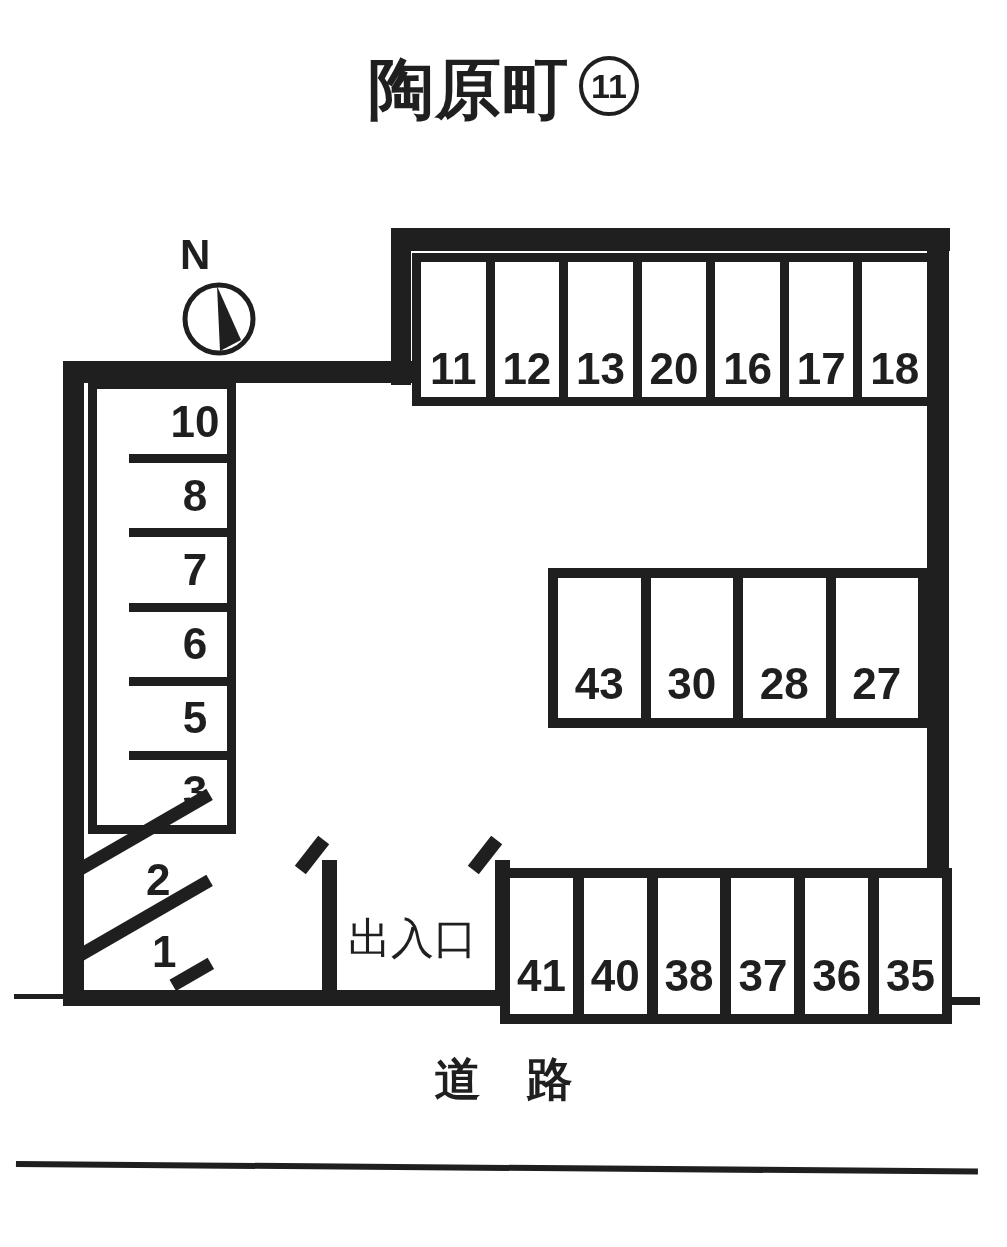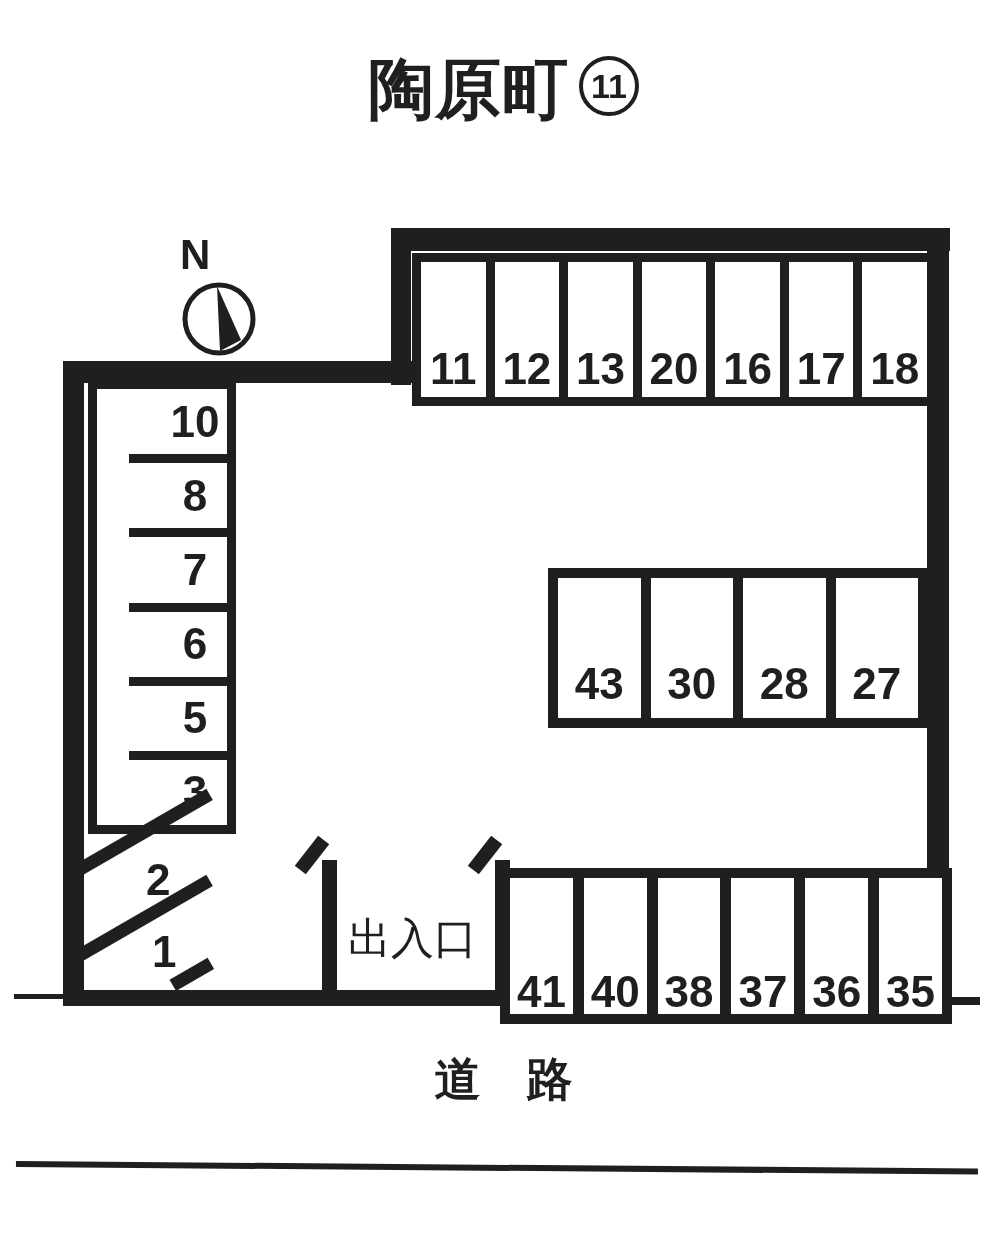--- a/index.html
+++ b/index.html
@@ -48,21 +48,21 @@
   .top-block .cell { flex:1; border-left:9px solid var(--ink); align-items:flex-end; justify-content:center; }
   .top-block .cell:first-child { border-left:none; }
   .top-block .num { padding-bottom:6px; }
   .mid-block { left:548px; top:568px; width:360px; height:140px; border:10px solid var(--ink); }
   .mid-block .cell { flex:1; border-left:10px solid var(--ink); align-items:flex-end; justify-content:center;text-align:center; }
   .mid-block .cell:first-child { border-left:none; }
   .mid-block .num { padding-bottom:12px; }
   .bottom-block { left:500px; top:868px; width:432px; height:136px; border:10px solid var(--ink); }
   .bottom-block .cell { flex:1; border-left:11px solid var(--ink); align-items:flex-end; justify-content:center; }
   .bottom-block .cell:first-child { border-left:none; }
-  .bottom-block .num { padding-bottom:0; }
+  .bottom-block .num { padding-bottom:16px; }
   .left-block { left:88px; top:380px; width:130px; height:436px; border:9px solid var(--ink); flex-direction:column; }
   .left-block .cell { flex:1; border-top:9px solid var(--ink); align-items:center; justify-content:center; padding-left:34px;margin-left:32px; }
   .left-block .cell:first-child { border-top:none; }
   
   .diag { position:absolute; background:var(--ink); height:13px; transform:rotate(-30deg); transform-origin:0 100%; }
   .diag-a { left:76px;  top:866px; width:158px; }
   .diag-b { left:76px;  top:952px; width:158px; }
   .diag-c { left:176px; top:978px; width:44px; }
   .diag-num { position:absolute; font-size:44px; font-weight:600; line-height:1; }
   .diag-num-2 { left:146px; top:858px; }

